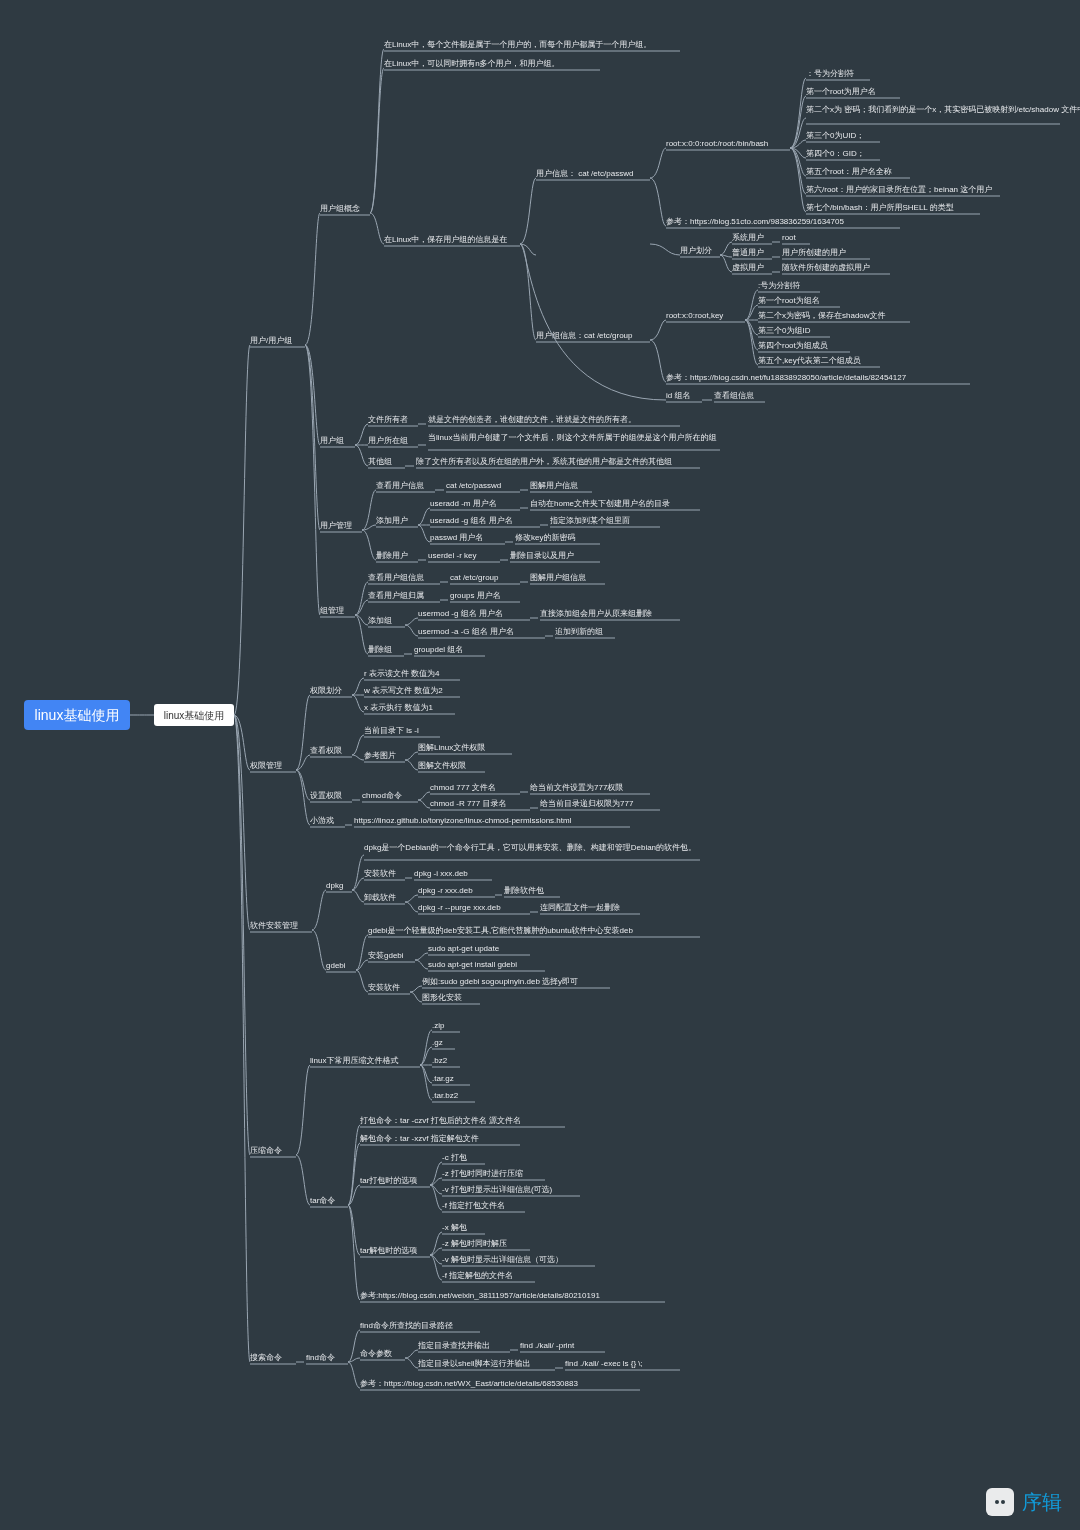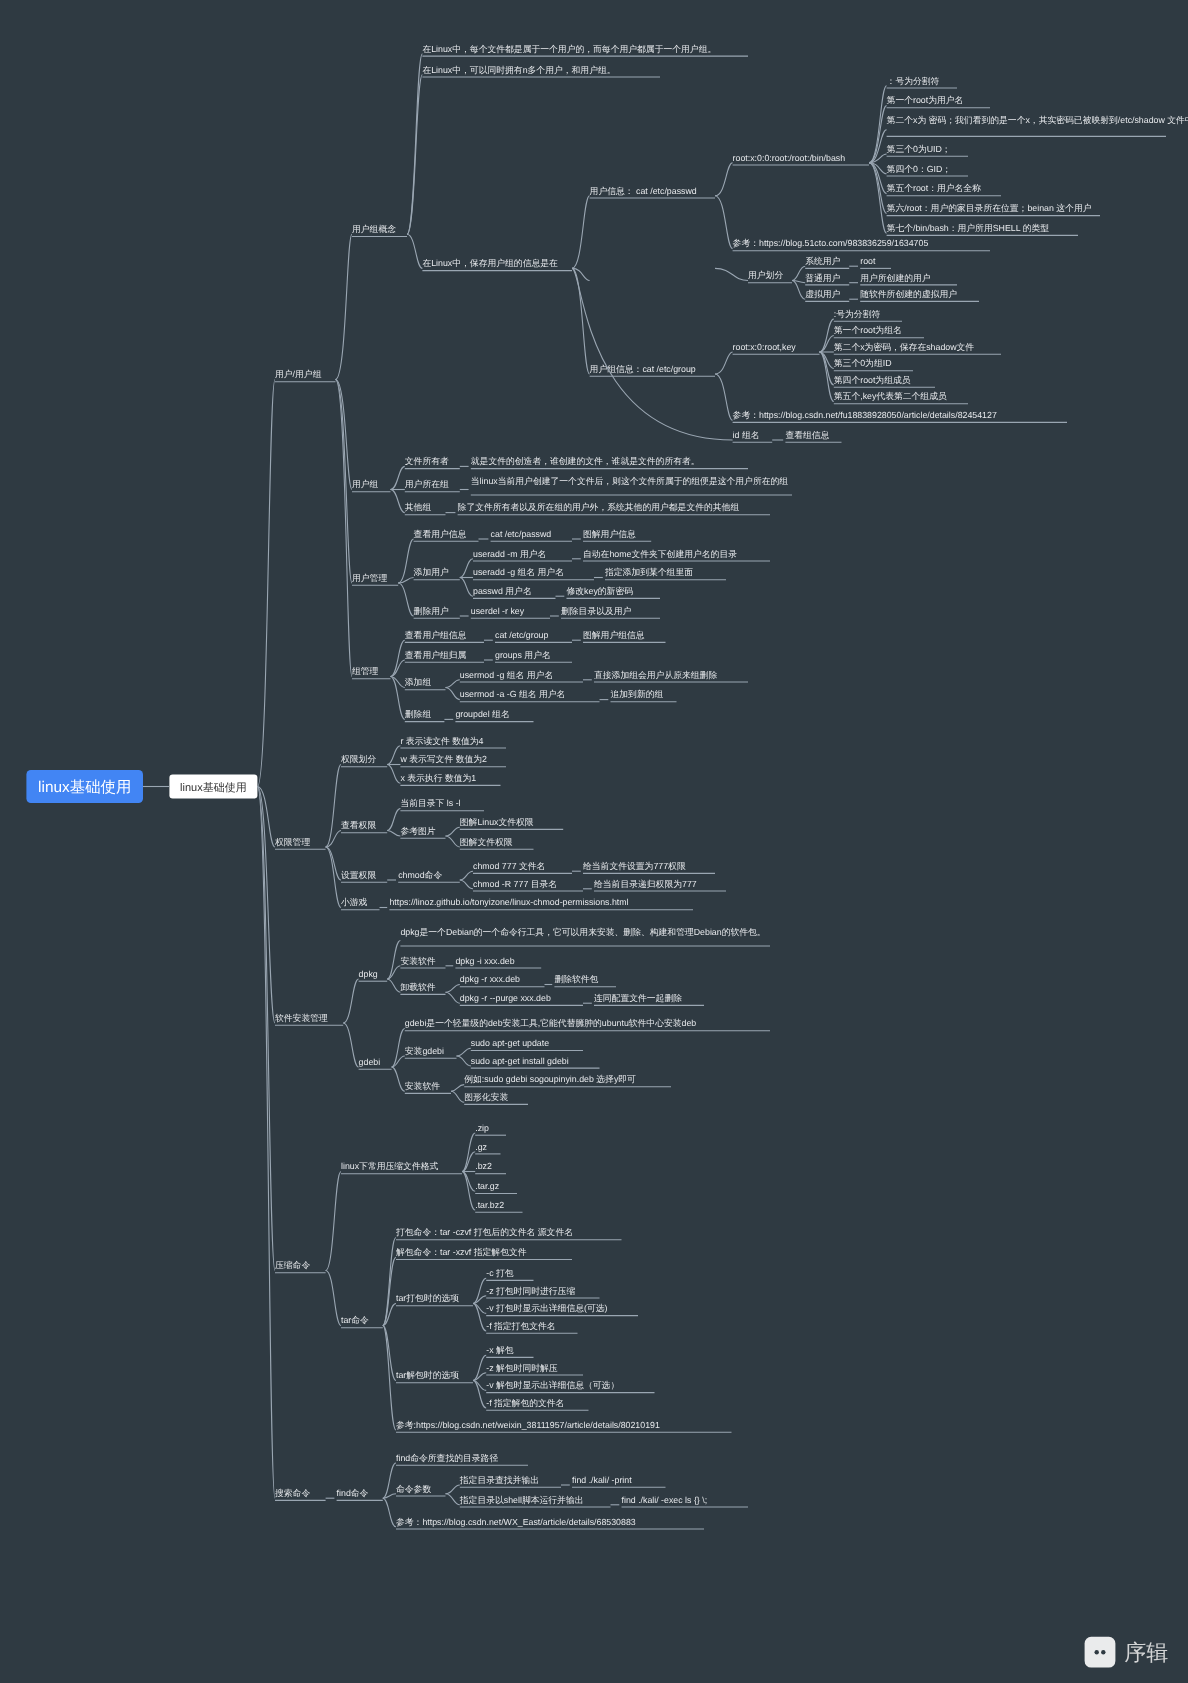--- a/index.html
+++ b/index.html
@@ -41,21 +41,21 @@
     stroke: #9aa6b2;
     stroke-width: 1;
   }
   .watermark {
     position: absolute;
     right: 18px;
     bottom: 14px;
     display: flex;
     align-items: flex-end;
     gap: 8px;
-    color: #e5e5e5;
+    color: #0ea5e9;
     font-size: 20px;
     font-weight: 500;
     opacity: 0.9;
   }
   .watermark .bubble {
     width: 28px; height: 28px;
     background: #ffffff;
     border-radius: 6px;
     display:flex; align-items:center; justify-content:center;
   }

